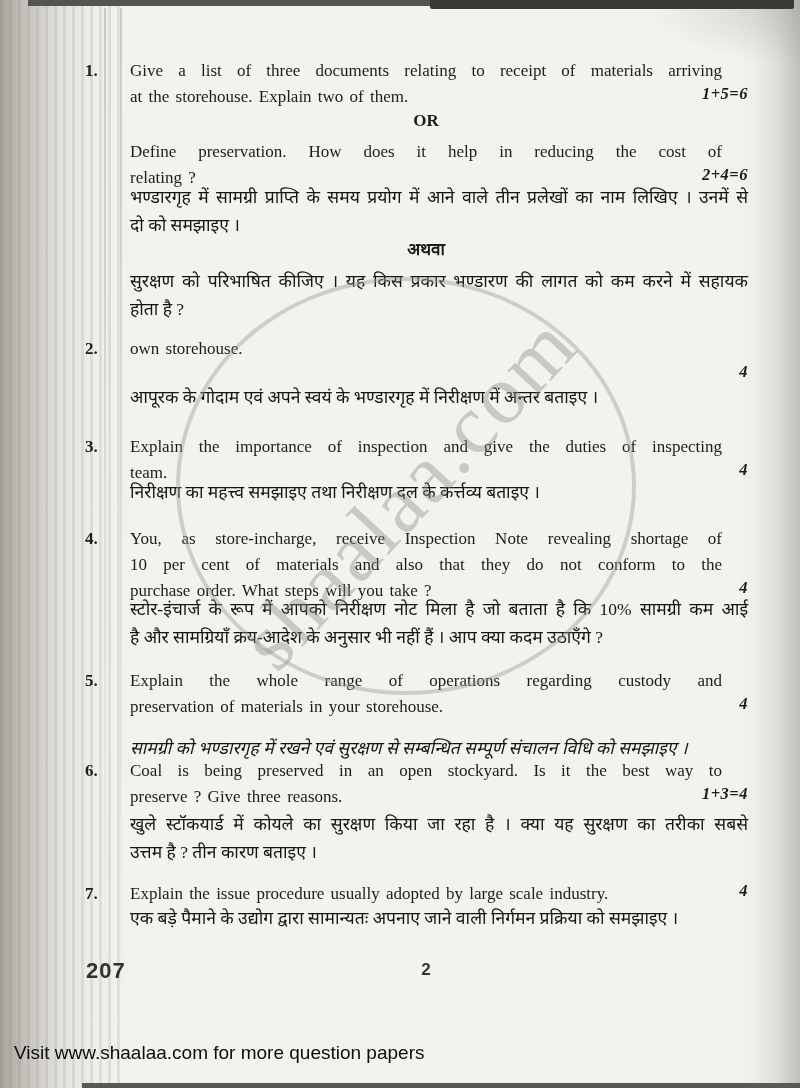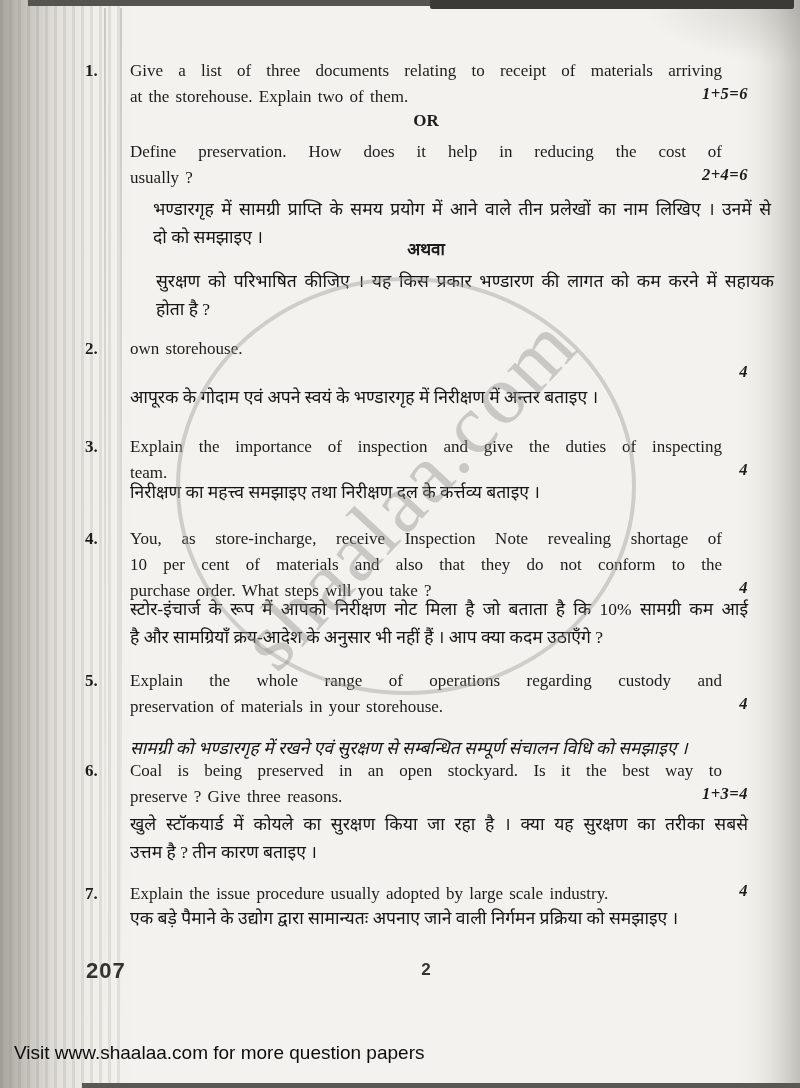--- a/index.html
+++ b/index.html
@@ -59,32 +59,32 @@
   <div class="abs qtext" style="top:58px;">
     <div class="jline">Give a list of three documents relating to receipt of materials arriving</div>
     <div>at the storehouse. Explain two of them.</div>
   </div>
   <div class="abs marks" style="top:84px;">1+5=6</div>
 
   <div class="abs orlabel" style="top:111px;">OR</div>
 
   <div class="abs qtext" style="top:139px;">
     <div class="jline">Define preservation. How does it help in reducing the cost of</div>
-    <div>usually ?</div>
+    <div>relating ?</div>
   </div>
   <div class="abs marks" style="top:165px;">2+4=6</div>
 
-  <div class="abs hi" style="top:195px;margin-left:23px;">
+  <div class="abs hi" style="top:183px;">
     <div class="jline">भण्डारगृह में सामग्री प्राप्ति के समय प्रयोग में आने वाले तीन प्रलेखों का नाम लिखिए । उनमें से</div>
     <div>दो को समझाइए ।</div>
   </div>
 
   <div class="abs orlabel" style="top:237px;">अथवा</div>
 
-  <div class="abs hi" style="top:267px;margin-left:26px;">
+  <div class="abs hi" style="top:267px;">
     <div class="jline">सुरक्षण को परिभाषित कीजिए । यह किस प्रकार भण्डारण की लागत को कम करने में सहायक</div>
     <div>होता है ?</div>
   </div>
 
   <div class="abs qnum" style="top:336px;left:85px;">2.</div>
   <div class="abs qtext" style="top:336px;">
     <div>own storehouse.</div>
   </div>
   <div class="abs marks" style="top:362px;">4</div>
   <div class="abs hi" style="top:383px;">

